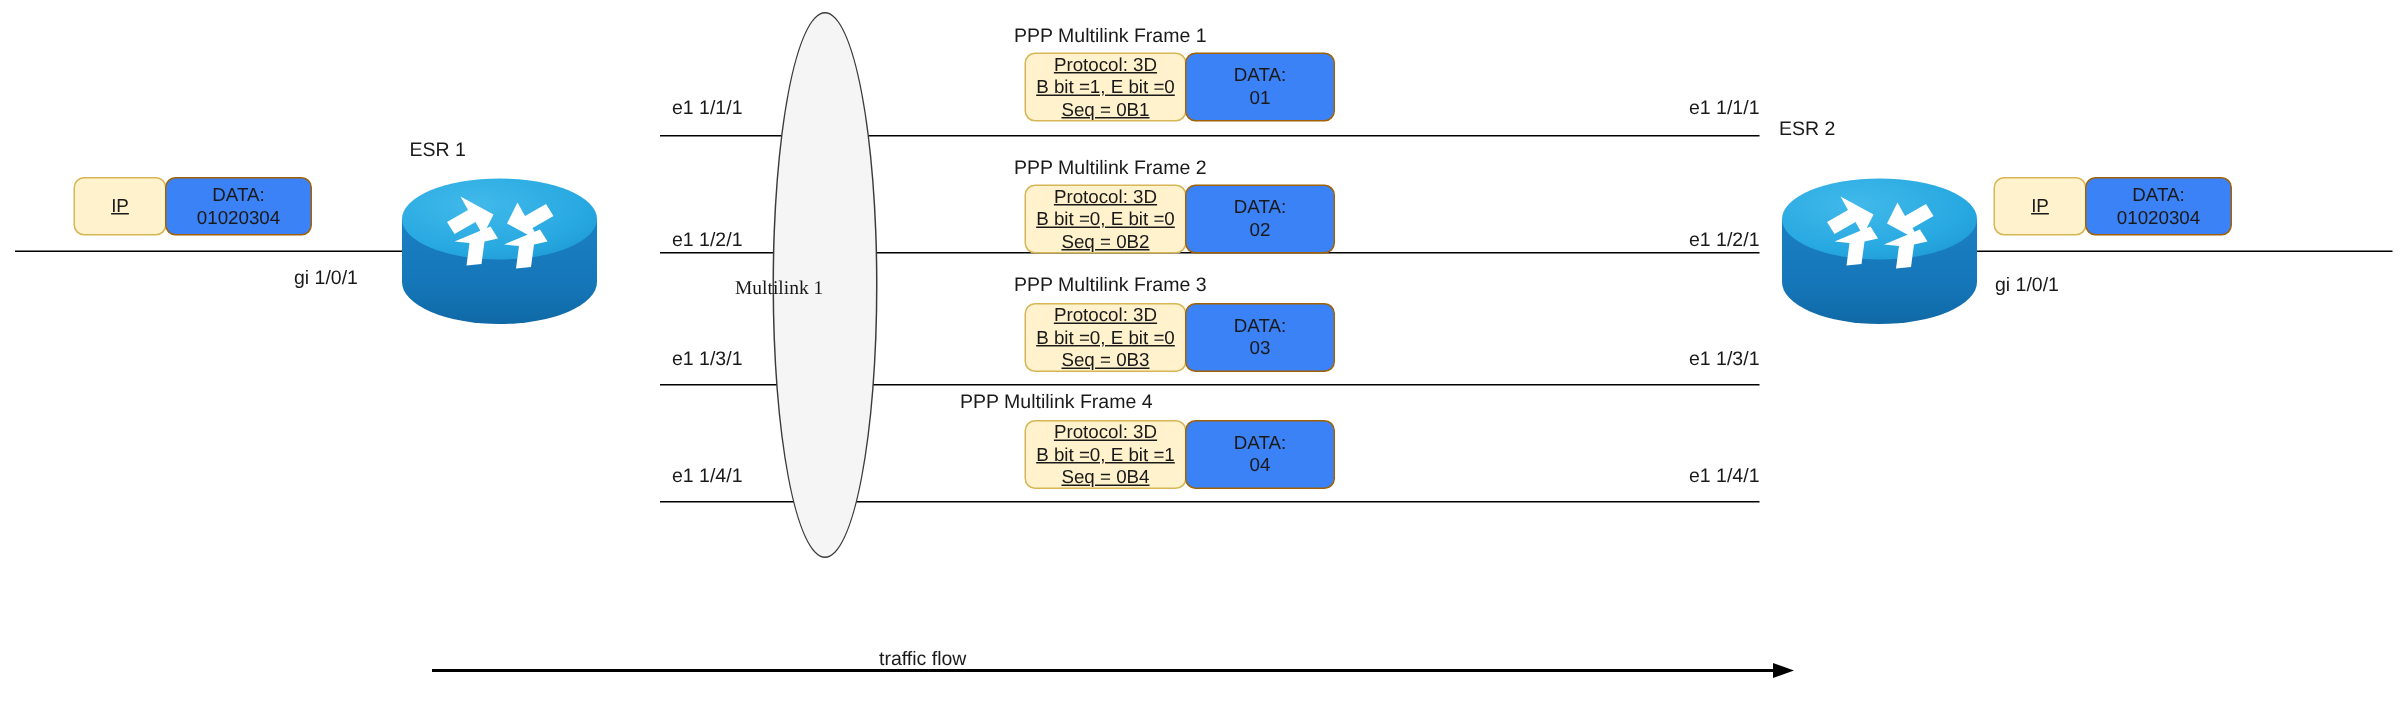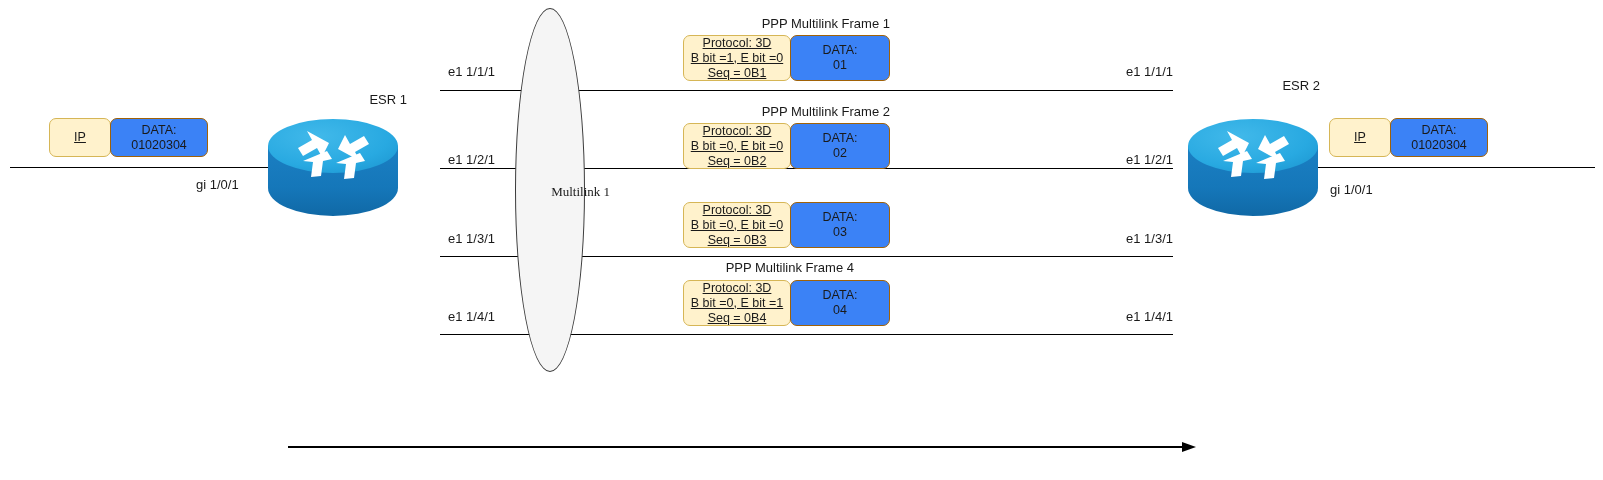--- a/index.html
+++ b/index.html
@@ -20,21 +20,21 @@
   }
   .abs { position: absolute; }
 
   
   .lbl {
     font-size: 13px;
     color: #1a1a1a;
     white-space: nowrap;
     line-height: 1.15;
   }
-  .lbl.center { text-align: right; }
+  .lbl.center { text-align: left; }
   .lbl.right  { text-align: right; }
 
   
   .hline {
     background: #000000;
     height: 1px;
   }
 
   
   .pkt {
@@ -141,20 +141,21 @@
   <div class="abs pkt pkt-data" style="left:790px; top:35px; width:100px; height:46px;">DATA:
 01</div>
 
   <div class="abs lbl center" style="left:676px; top:105px; width:214px;">PPP Multilink Frame 2</div>
   <div class="abs pkt pkt-head" style="left:683px; top:123px; width:108px; height:46px;">Protocol: 3D
 B bit =0, E bit =0
 Seq = 0B2</div>
   <div class="abs pkt pkt-data" style="left:790px; top:123px; width:100px; height:46px;">DATA:
 02</div>
 
+  <div class="abs lbl center" style="left:676px; top:183px; width:214px;">PPP Multilink Frame 3</div>
   <div class="abs pkt pkt-head" style="left:683px; top:202px; width:108px; height:46px;">Protocol: 3D
 B bit =0, E bit =0
 Seq = 0B3</div>
   <div class="abs pkt pkt-data" style="left:790px; top:202px; width:100px; height:46px;">DATA:
 03</div>
 
   <div class="abs lbl center" style="left:640px; top:261px; width:214px;">PPP Multilink Frame 4</div>
   <div class="abs pkt pkt-head" style="left:683px; top:280px; width:108px; height:46px;">Protocol: 3D
 B bit =0, E bit =1
 Seq = 0B4</div>
@@ -189,20 +190,21 @@
   </div>
 
   <div class="abs hline" style="left:1318px; top:167px; width:277px;"></div>
 
   <div class="abs lbl" style="left:1330px; top:183px;">gi 1/0/1</div>
 
   <div class="abs pkt pkt-head" style="left:1329px; top:118px; width:62px; height:39px;">IP</div>
   <div class="abs pkt pkt-data" style="left:1390px; top:118px; width:98px; height:39px;">DATA:
 01020304</div>
 
+  <div class="abs lbl center" style="left:586px; top:432px; width:400px;">traffic flow</div>
 
   <div class="abs flow-wrap" style="left:288px; top:440px;">
     <svg viewBox="0 0 910 14" xmlns="http://www.w3.org/2000/svg">
       <line x1="0" y1="7" x2="898" y2="7" stroke="#000000" stroke-width="2"></line>
       <path d="M908,7 L894,2 L894,12 Z" fill="#000000"></path>
     </svg>
   </div>
 
 </div>
 

